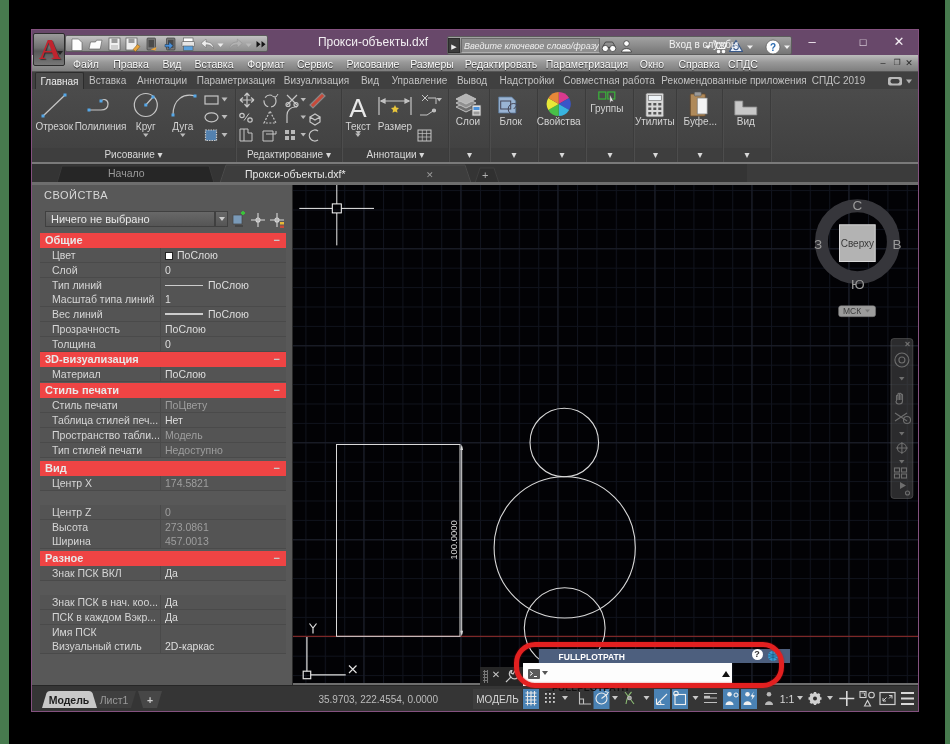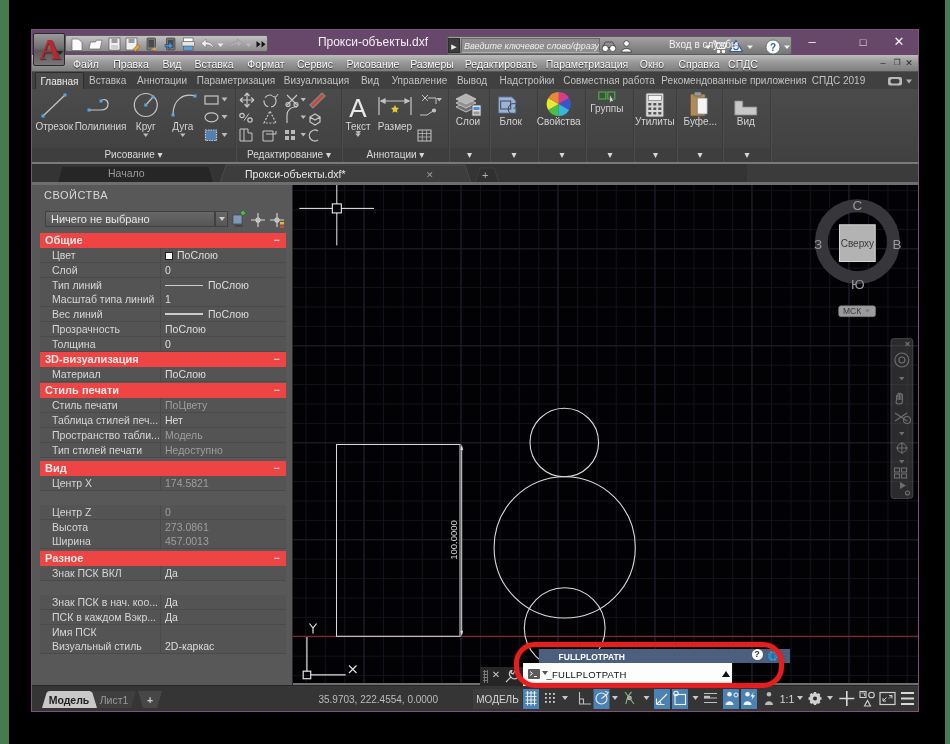--- a/index.html
+++ b/index.html
@@ -627,21 +627,21 @@
           <path d="M6 1 V11 M1 6 H11 M2 3 c2 2 6 2 8 0 M2 9 c2 -2 6 -2 8 0" stroke="#1a5a80" stroke-width="0.8" fill="none"></path>
         </svg>
     </div>
     <div class="abs" style="left:490.6px;top:633.3px;width:209.4px;height:22.5px;background:#fdfdfd;z-index:20;">
       <svg style="position:absolute;left:5px;top:6px" width="12" height="10" viewBox="0 0 12 10">
           <rect x="0" y="0" width="12" height="10" rx="1" fill="#5a5a5a"></rect>
           <path d="M2 2.5 l2.5 2 -2.5 2" stroke="#fff" stroke-width="1" fill="none"></path>
           <path d="M6 7.5 h3" stroke="#fff" stroke-width="1"></path>
         </svg>
       <span style="position:absolute;left:19px;top:8px;width:0;height:0;border-left:3px solid transparent;border-right:3px solid transparent;border-top:4px solid #555;"></span>
-      <span style="position:absolute;left:24px;top:6px;color:#111;font-size:9.5px;font-weight:normal;letter-spacing:0.2px;">_FULLPLOTPATH</span>
+      <span style="position:absolute;left:24px;top:19px;color:#111;font-size:9.5px;font-weight:bold;letter-spacing:0.2px;">_FULLPLOTPATH</span>
       <span style="position:absolute;left:199px;top:8px;width:0;height:0;border-left:4.5px solid transparent;border-right:4.5px solid transparent;border-bottom:6px solid #111;"></span>
     </div>
     <div class="abs" style="left:481.7px;top:611.8px;width:270.2px;height:46.5px;border:5px solid #e32020;border-radius:21px;z-index:30;box-shadow:0 0 2px rgba(200,0,0,.6), inset 0 0 2px rgba(200,0,0,.6);"></div>
     <div id="statusbar" class="abs">
       <svg width="886" height="26" viewBox="0 0 886 26">
         <path d="M60 5 L65 22 H99 L104 5 z" fill="#3f3f3f"></path>
         <path d="M106 5 L111 22 H125 L130 5 z" fill="#474747"></path>
         <path d="M10 22 L14.5 7 Q15.5 5 18 5 H57 Q59.5 5 60.5 7 L65 22 z" fill="#c9c9c9"></path>
         <text x="37" y="18" text-anchor="middle" font-size="10.5" font-weight="bold" fill="#1e1e1e" font-family="Liberation Sans">Модель</text>
         <text x="82" y="18" text-anchor="middle" font-size="10.5" fill="#9a9a9a" font-family="Liberation Sans">Лист1</text>

